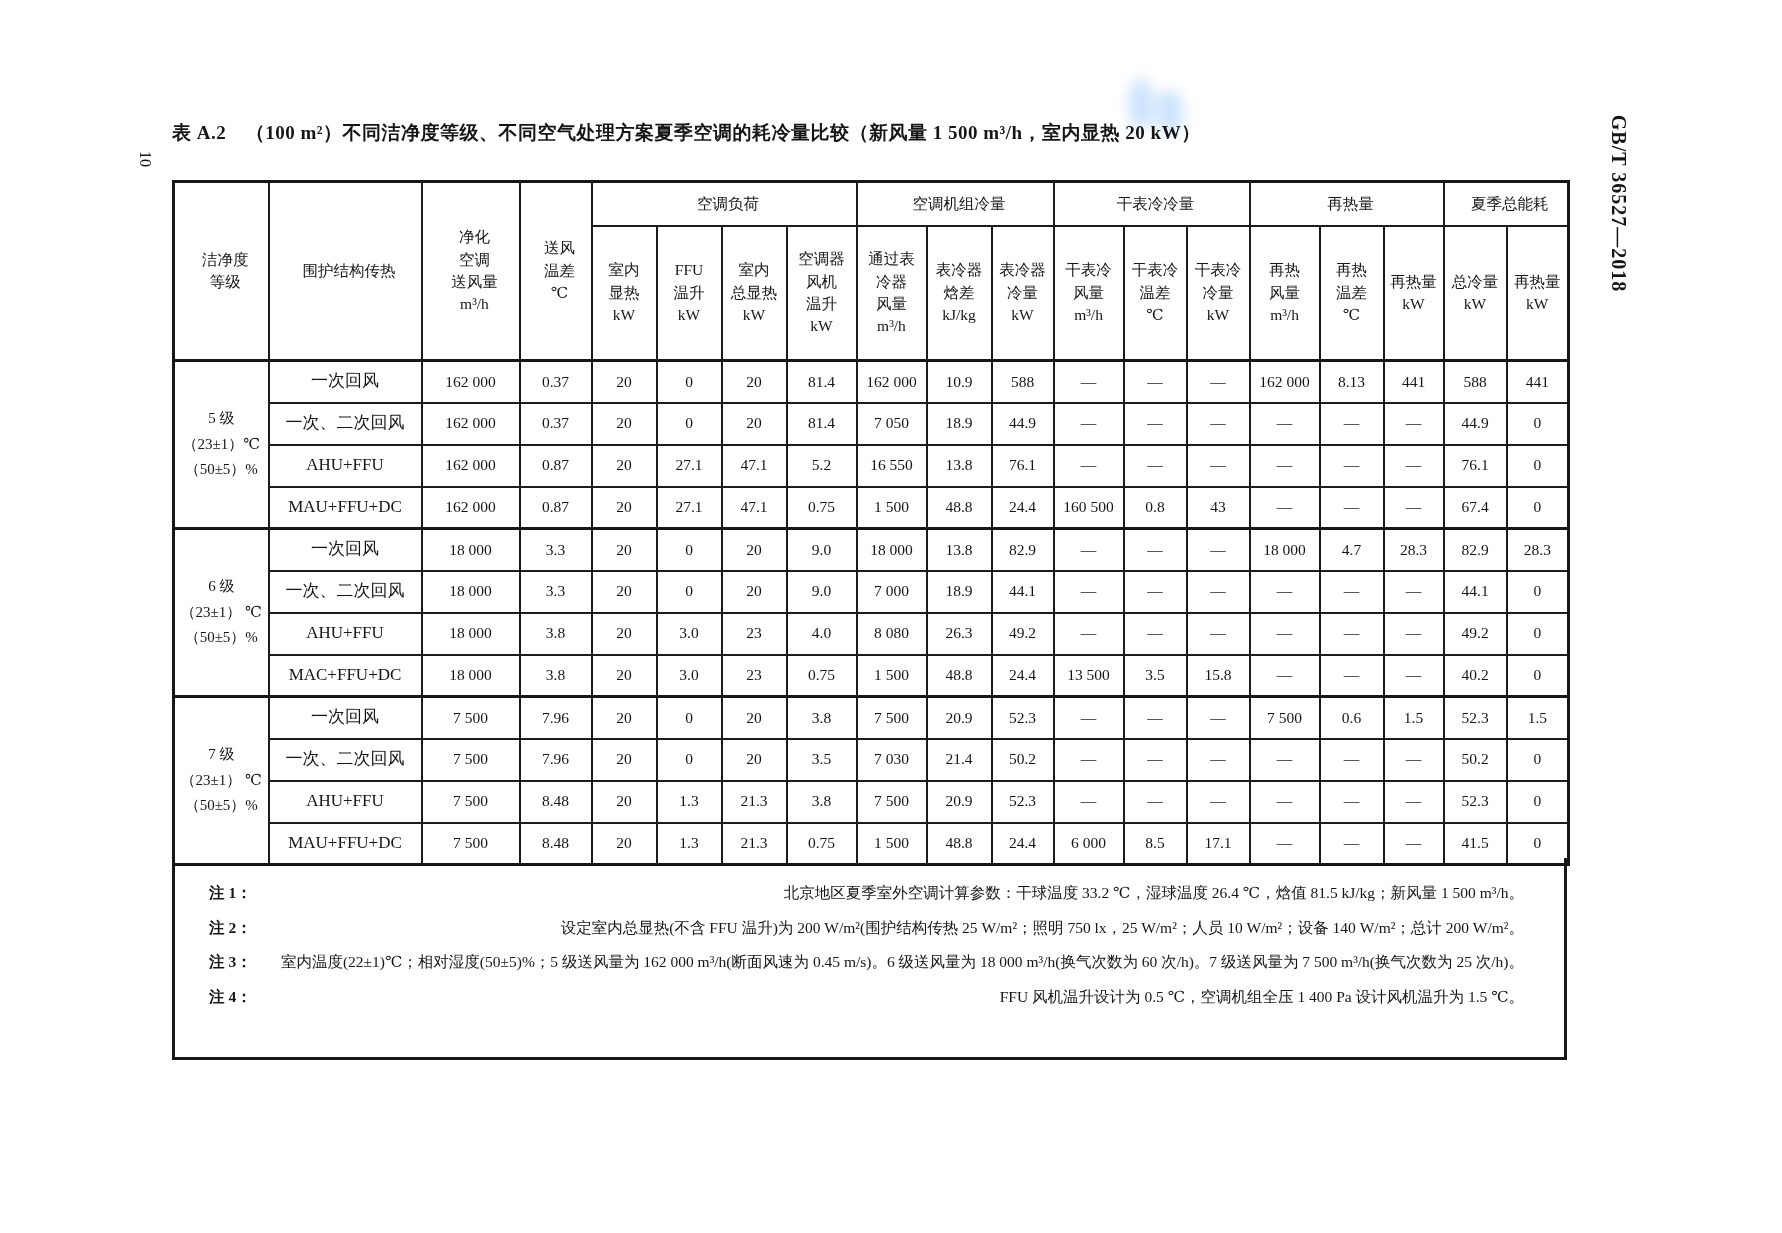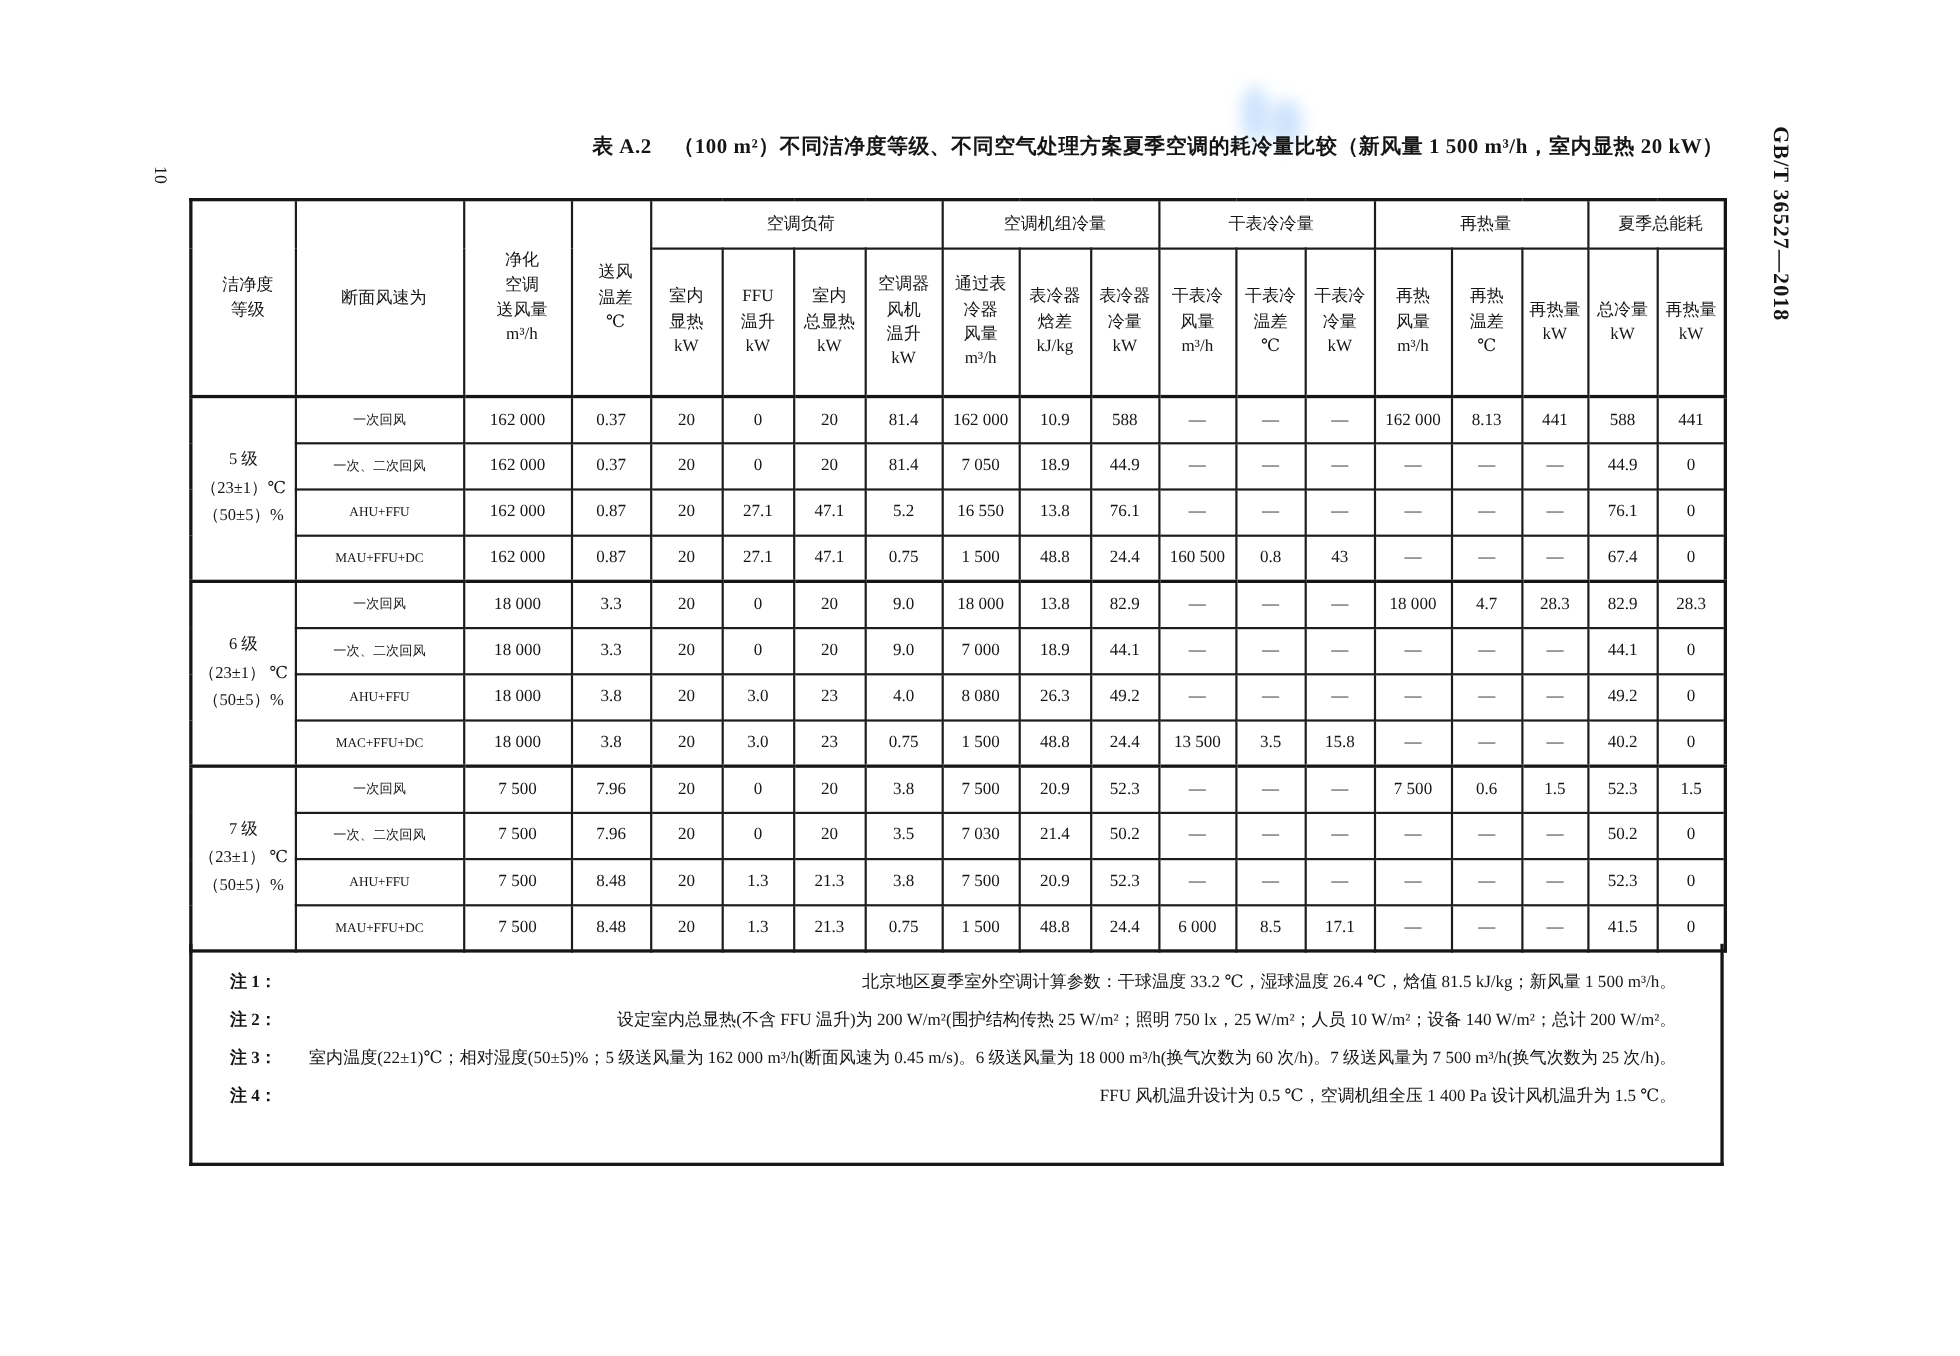--- a/index.html
+++ b/index.html
@@ -3,41 +3,41 @@
 <meta charset="utf-8">
 <style>
   html,body{margin:0;padding:0;}
   body{
     width:1782px;height:1233px;position:relative;overflow:hidden;
     background:#ffffff;color:#151515;
     font-family:"Liberation Serif","DejaVu Serif",serif;
   }
   .doc-title{
     position:absolute;left:172px;top:120px;width:1395px;
-    text-align:right;font-weight:bold;font-size:19px;letter-spacing:0.5px;
+    text-align:left;font-weight:bold;font-size:19px;letter-spacing:0.5px;
   }
   table.main{
     position:absolute;left:172px;top:180px;width:1395px;
     border-collapse:collapse;table-layout:fixed;
     border:3px solid #161616;
   }
   th,td{
     border:2px solid #1c1c1c;
     text-align:center;vertical-align:middle;
     padding:1px 2px;font-size:15.5px;font-weight:normal;
     white-space:pre-line;line-height:1.45;
     overflow:hidden;
   }
   thead tr.group-row th{height:40px;padding-left:10px;}
   thead tr.sub-row th{height:130px;}
   thead tr.sub-row th{border-bottom:3px solid #161616;}
   tbody tr{height:42px;}
   tbody tr.group-start td{border-top:3px solid #161616;}
   td.level-cell{font-size:15px;line-height:1.7;}
-  td.scheme-cell{font-size:12px;}
+  td.scheme-cell{font-size:17px;}
   .notes{
     position:absolute;left:172px;top:858px;width:1395px;height:202px;
     box-sizing:border-box;
     border:3px solid #161616;border-top:none;
     padding:22px 40px 0 34px;
     font-size:15.5px;
   }
   .note{display:flex;margin-bottom:9px;line-height:1.65;}
   .note-label{font-weight:bold;white-space:nowrap;margin-right:8px;text-align:center;}
   .note-text{flex:1;text-align:right;}
@@ -90,21 +90,21 @@
     <col style="width:70px">
       <col style="width:64px">
       <col style="width:60px">
     <col style="width:63px">
       <col style="width:62px">
   </colgroup>
   <thead>
     <tr class="group-row">
       <th rowspan="2">洁净度
 等级</th>
-      <th rowspan="2">断面风速为</th>
+      <th rowspan="2">围护结构传热</th>
       <th rowspan="2">净化
 空调
 送风量
 m³/h</th>
       <th rowspan="2">送风
 温差
 ℃</th>
       <th colspan="4">空调负荷</th>
       <th colspan="3">空调机组冷量</th>
       <th colspan="3">干表冷冷量</th>

